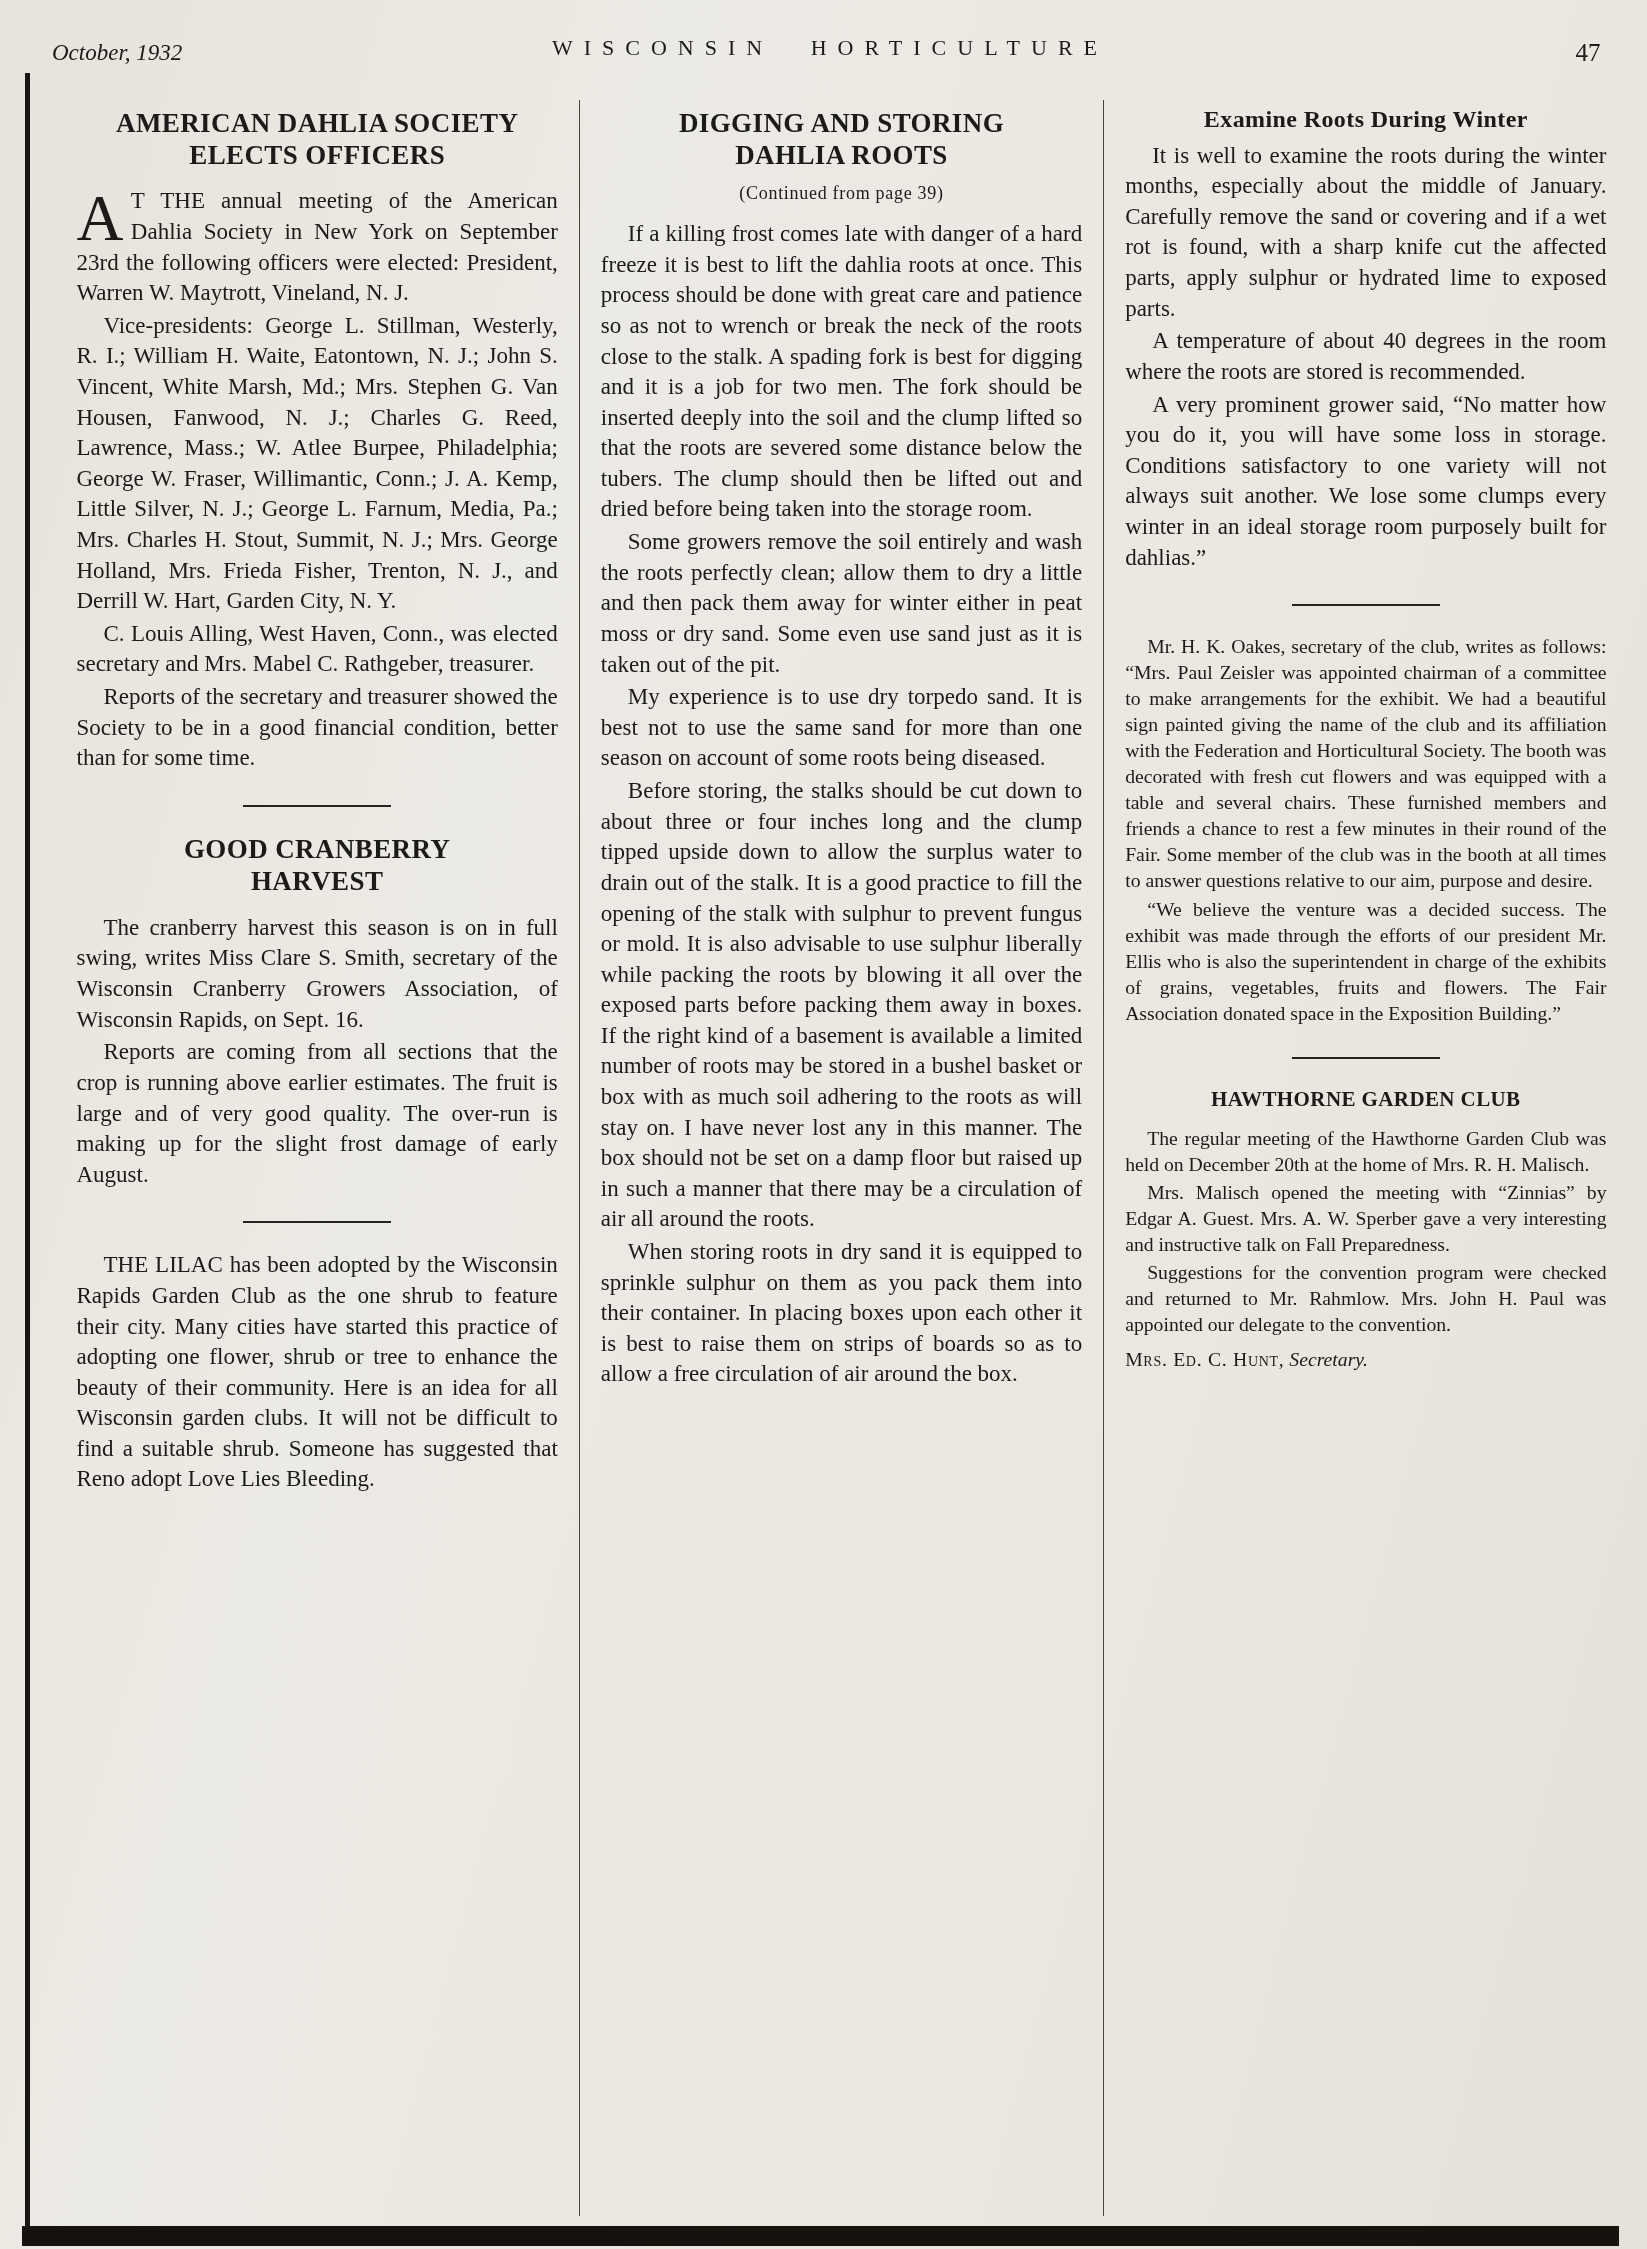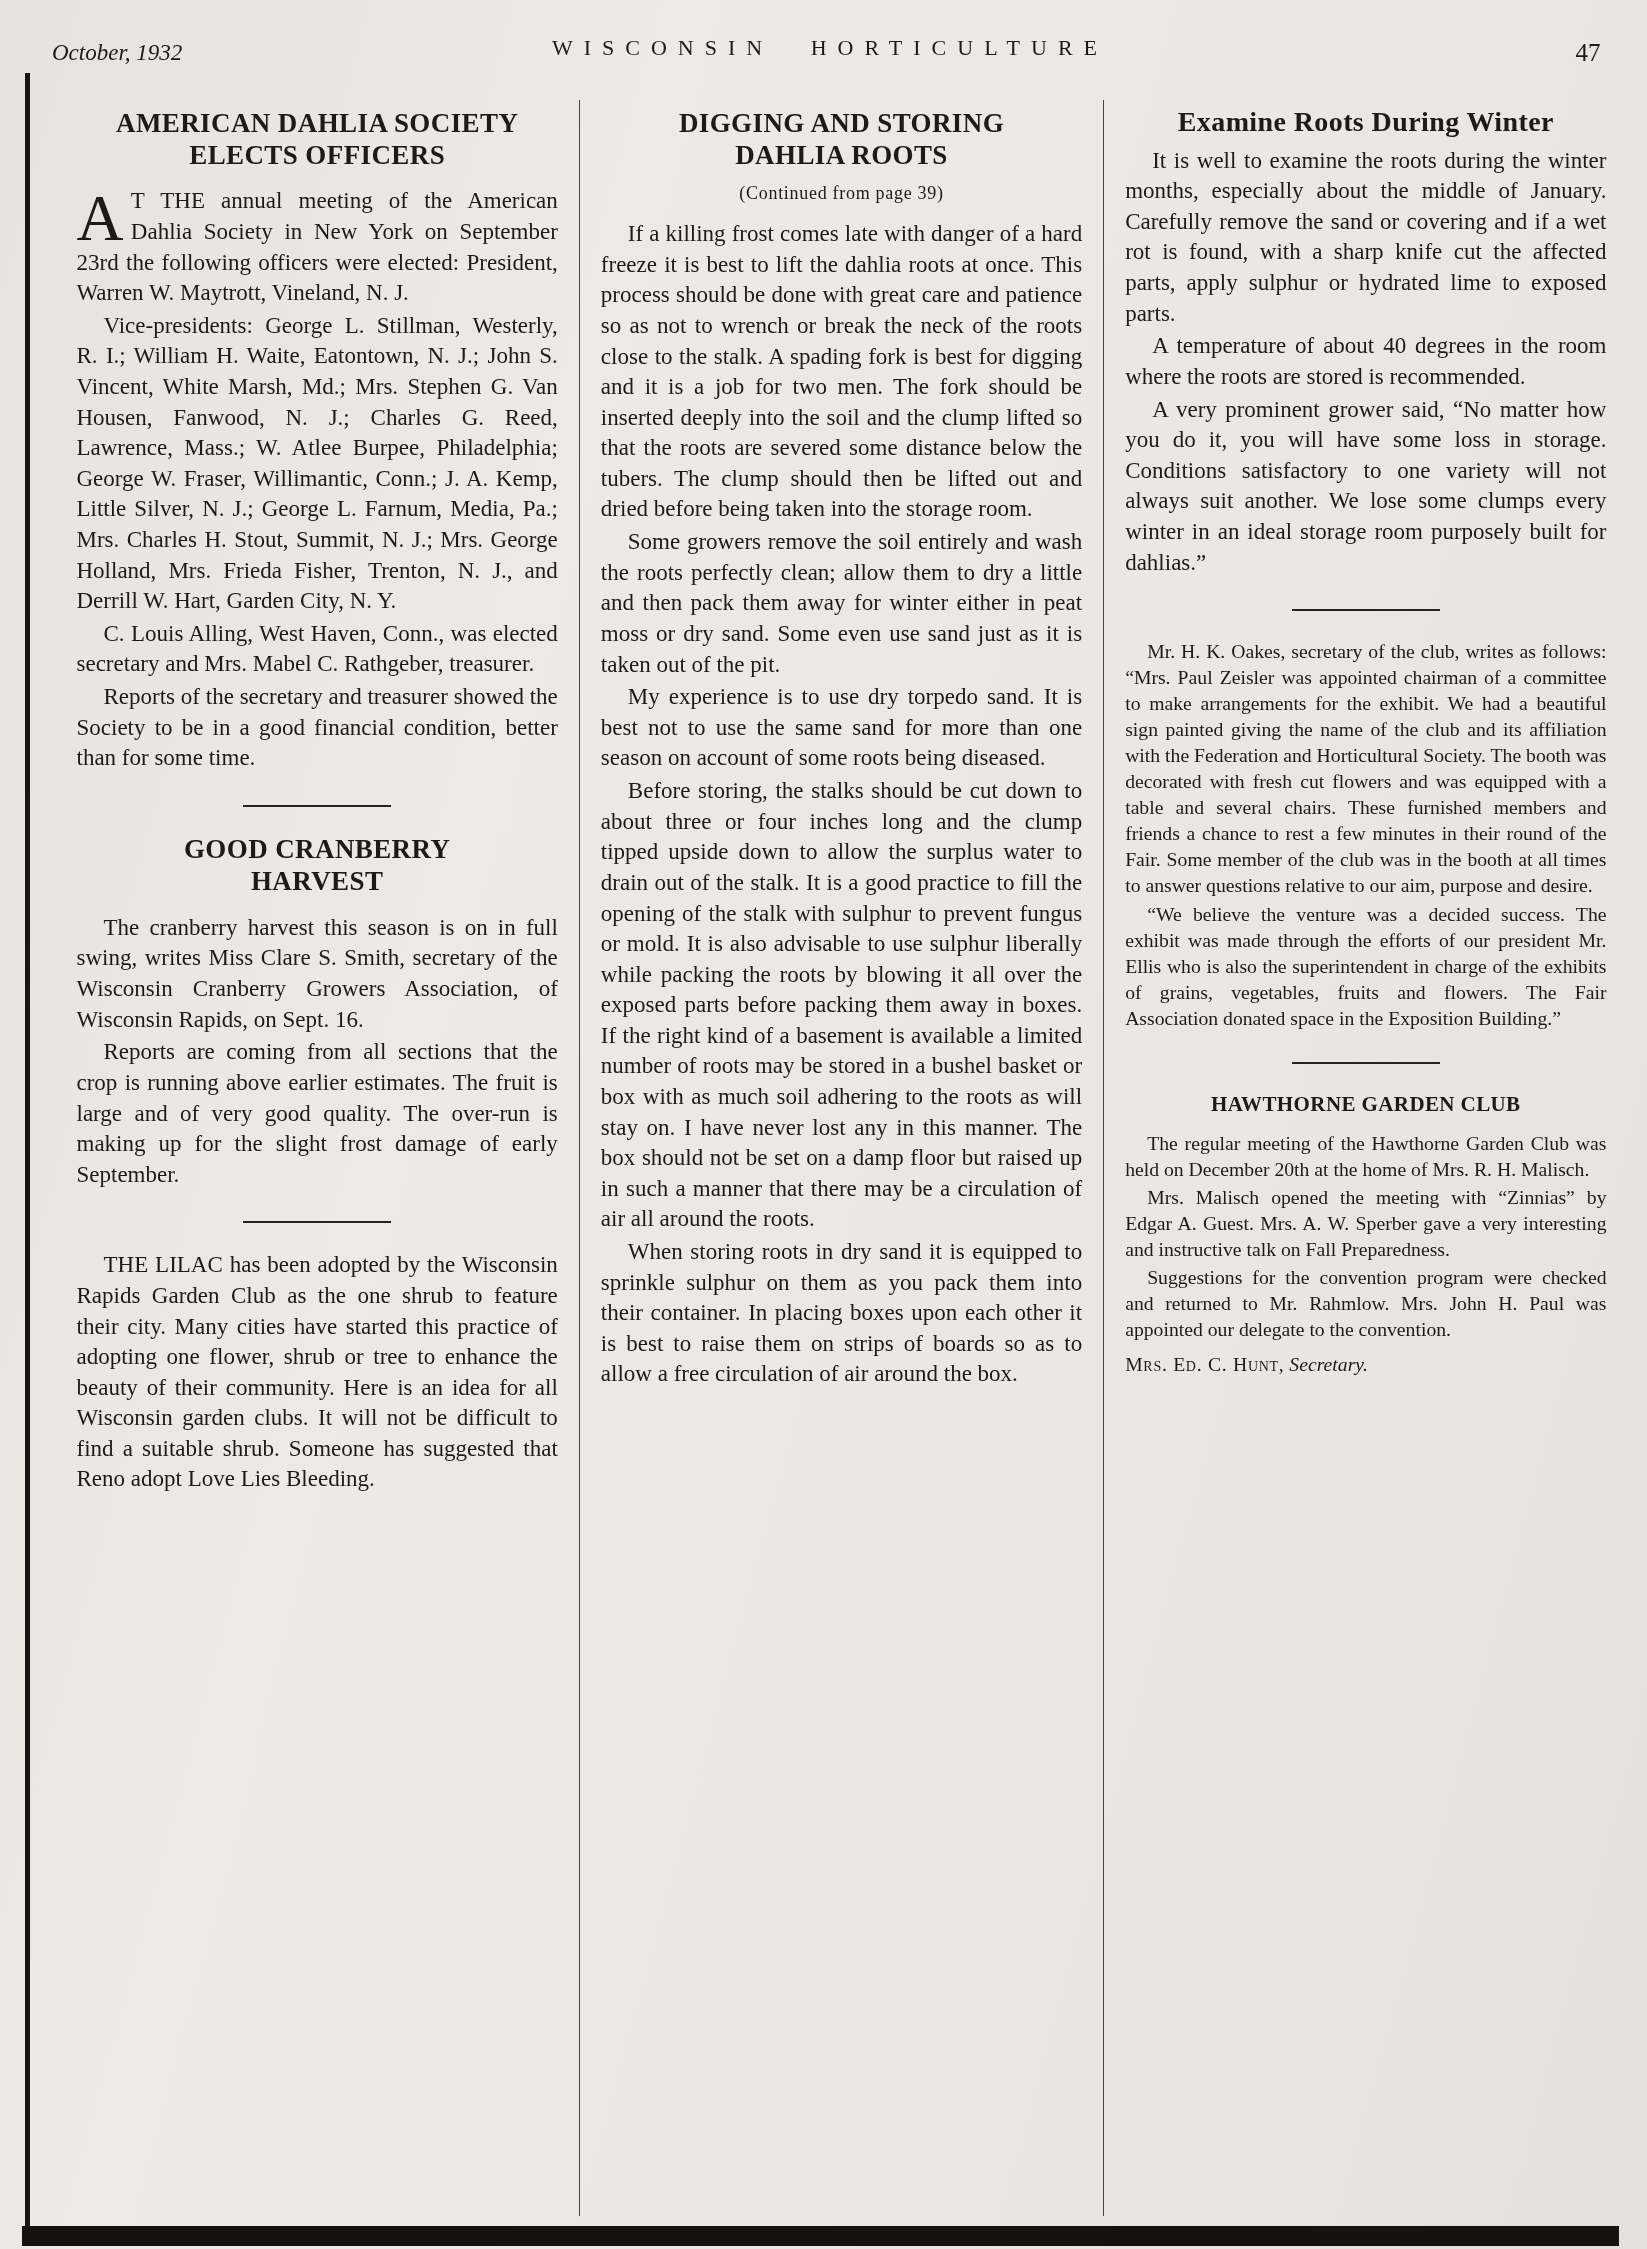--- a/index.html
+++ b/index.html
@@ -45,21 +45,21 @@
     margin:7.4px 0 15px; letter-spacing:0.4px;
   }
   .continued { font-size:18px !important; text-align:center !important; text-indent:0 !important; margin:-4.5px 0 13.4px !important; letter-spacing:0.7px; }
 
   .dropcap {
     float:left; font-size:65px; line-height:0.8; padding:6px 7.4px 0 0; font-weight:400;
   }
 
   .divider { width:148px; height:2.2px; background:#26241f; margin:31px auto 27px; }
 
-  .sub-heading { font-size:28px; font-weight:bold; text-align:center; margin:6px 0 7.4px; letter-spacing:0.4px; }
+  .sub-heading { font-size:24px; font-weight:bold; text-align:center; margin:6px 0 7.4px; letter-spacing:0.4px; }
 
   .small-title {
     font-size:21px; font-weight:bold; text-align:center; line-height:1.3;
     margin:6px 0 12px; letter-spacing:0.4px;
   }
   .small-article p { font-size:19.7px; line-height:1.32; text-indent:22px; }
 
   .signature { text-align:center; text-indent:0 !important; margin-top:9px; font-size:20px; }
   .signature .sc { font-variant:small-caps; letter-spacing:0.7px; }
   .signature em { font-style:italic; }
@@ -92,21 +92,21 @@
       </article>
 
       <div class="divider"></div>
 
       <article>
         <h2 class="art-title">
           <span>GOOD CRANBERRY</span><br>
           <span>HARVEST</span>
         </h2>
         <p>The cranberry harvest this season is on in full swing, writes Miss Clare S. Smith, secretary of the Wisconsin Cranberry Growers Association, of Wisconsin Rapids, on Sept. 16.</p>
-        <p>Reports are coming from all sections that the crop is running above earlier estimates. The fruit is large and of very good quality. The over-run is making up for the slight frost damage of early September.</p>
+        <p>Reports are coming from all sections that the crop is running above earlier estimates. The fruit is large and of very good quality. The over-run is making up for the slight frost damage of early August.</p>
       </article>
 
       <div class="divider"></div>
 
       <article>
         <p>THE LILAC has been adopted by the Wisconsin Rapids Garden Club as the one shrub to feature their city. Many cities have started this practice of adopting one flower, shrub or tree to enhance the beauty of their community. Here is an idea for all Wisconsin garden clubs. It will not be difficult to find a suitable shrub. Someone has suggested that Reno adopt Love Lies Bleeding.</p>
       </article>
     </section>
 
     <section class="col col-2">

